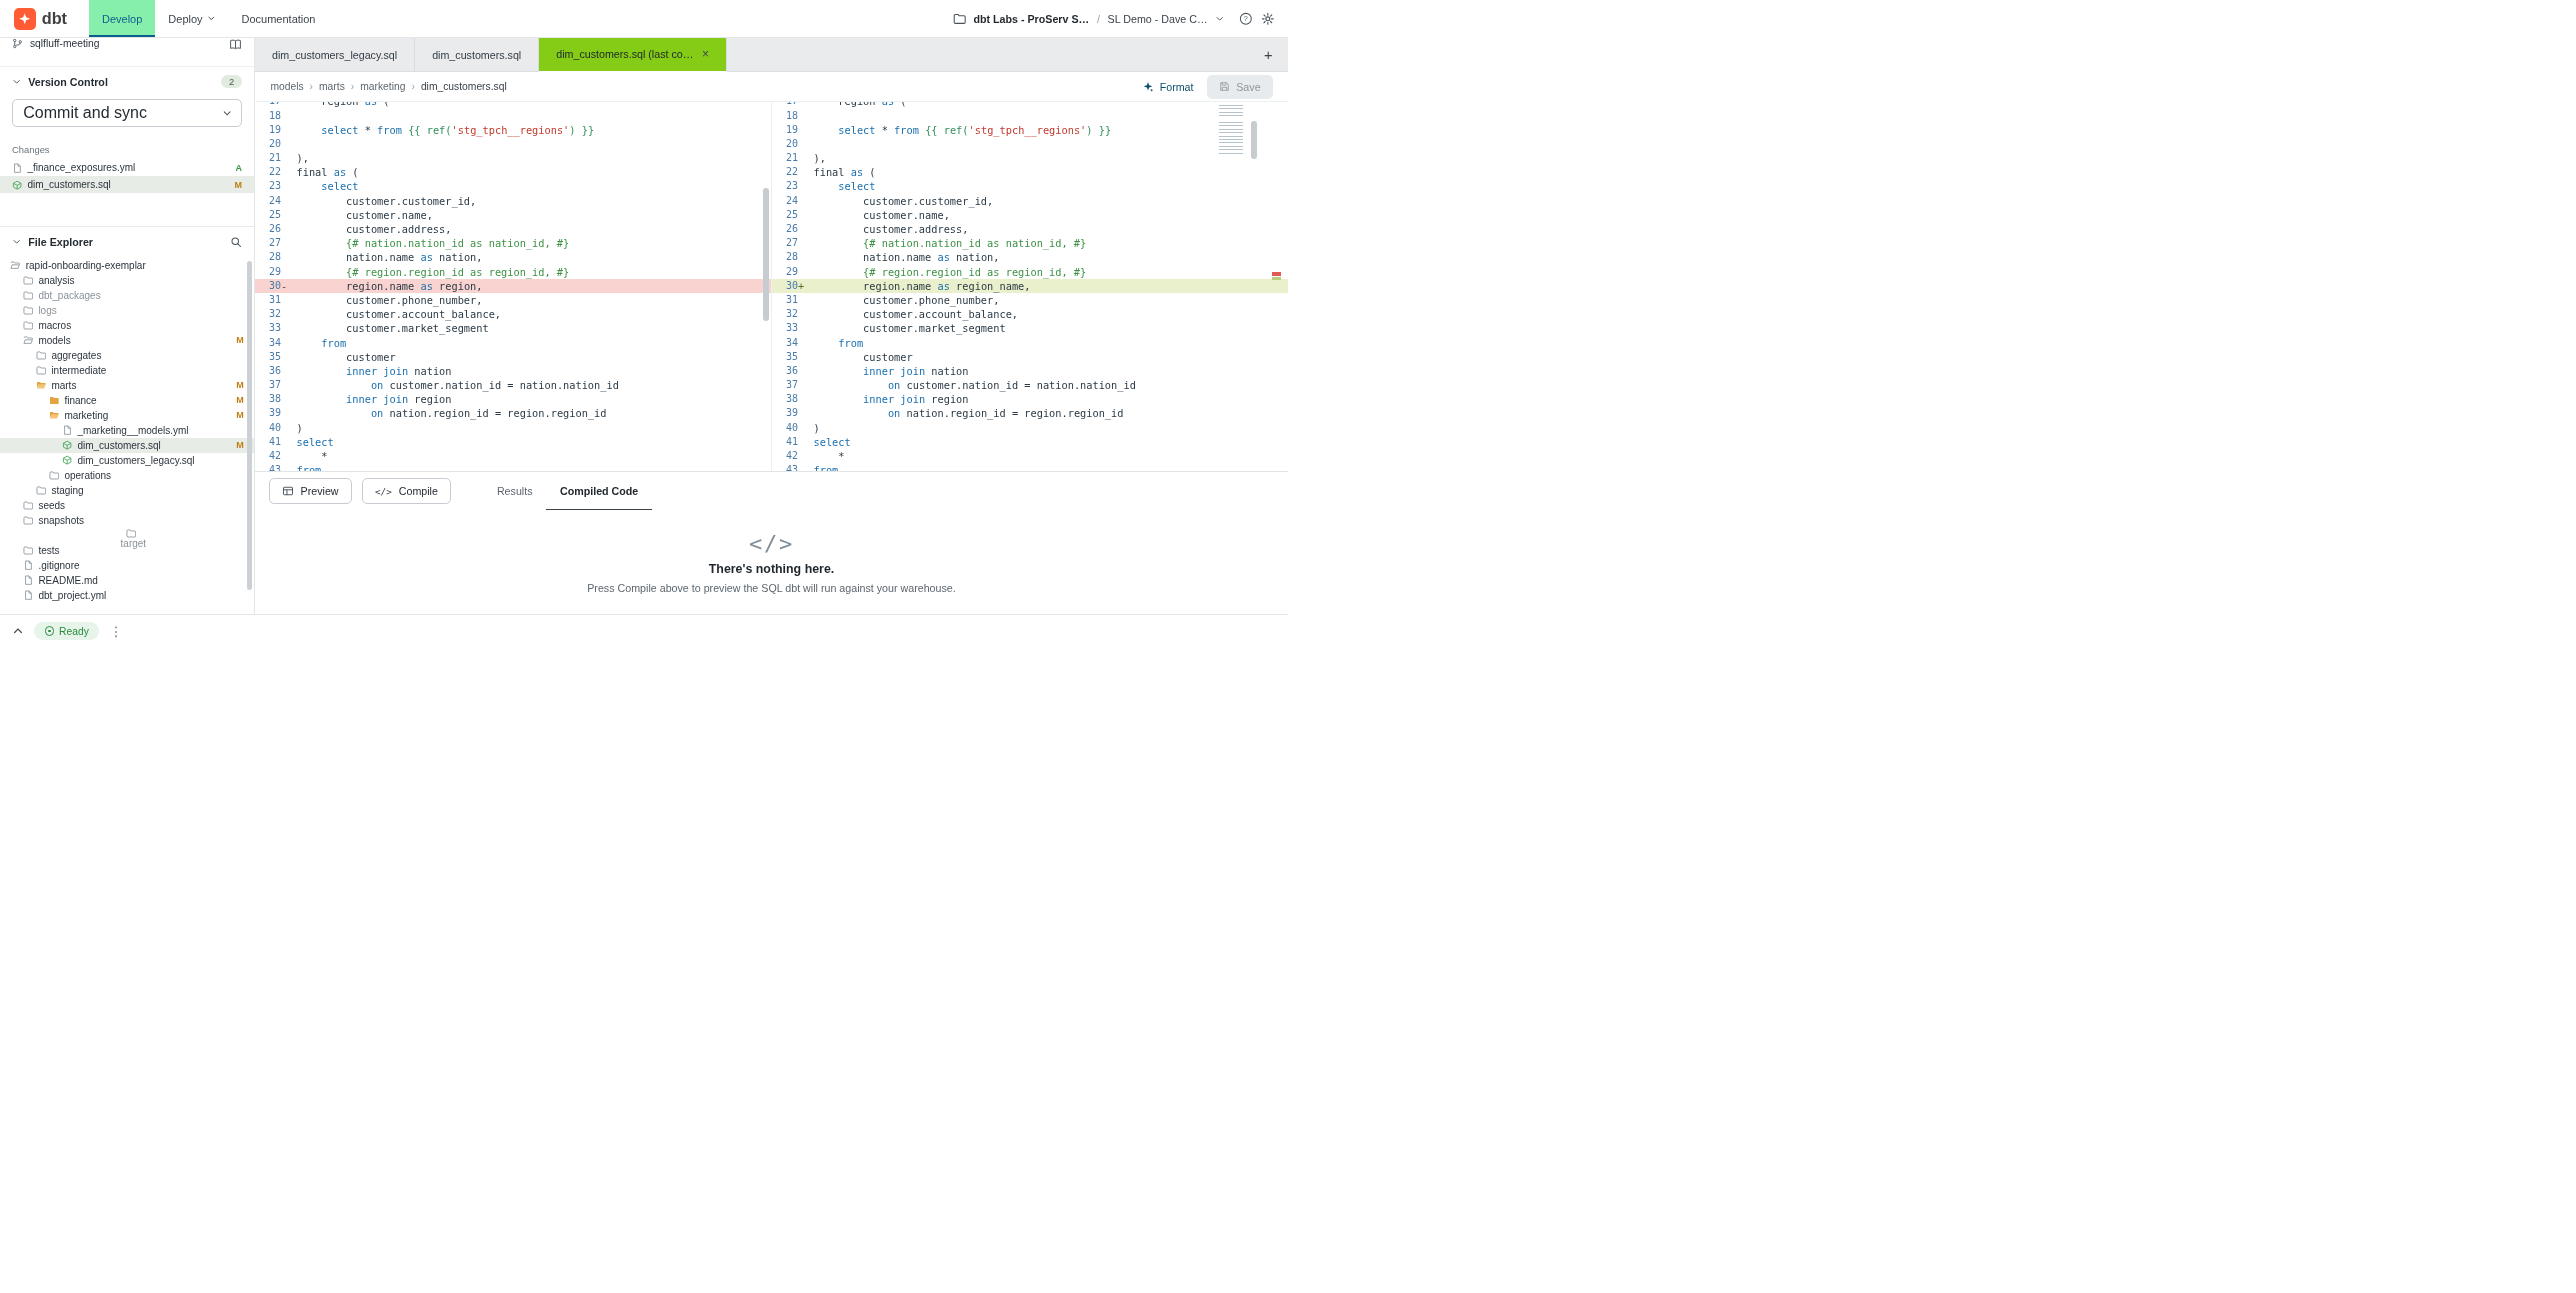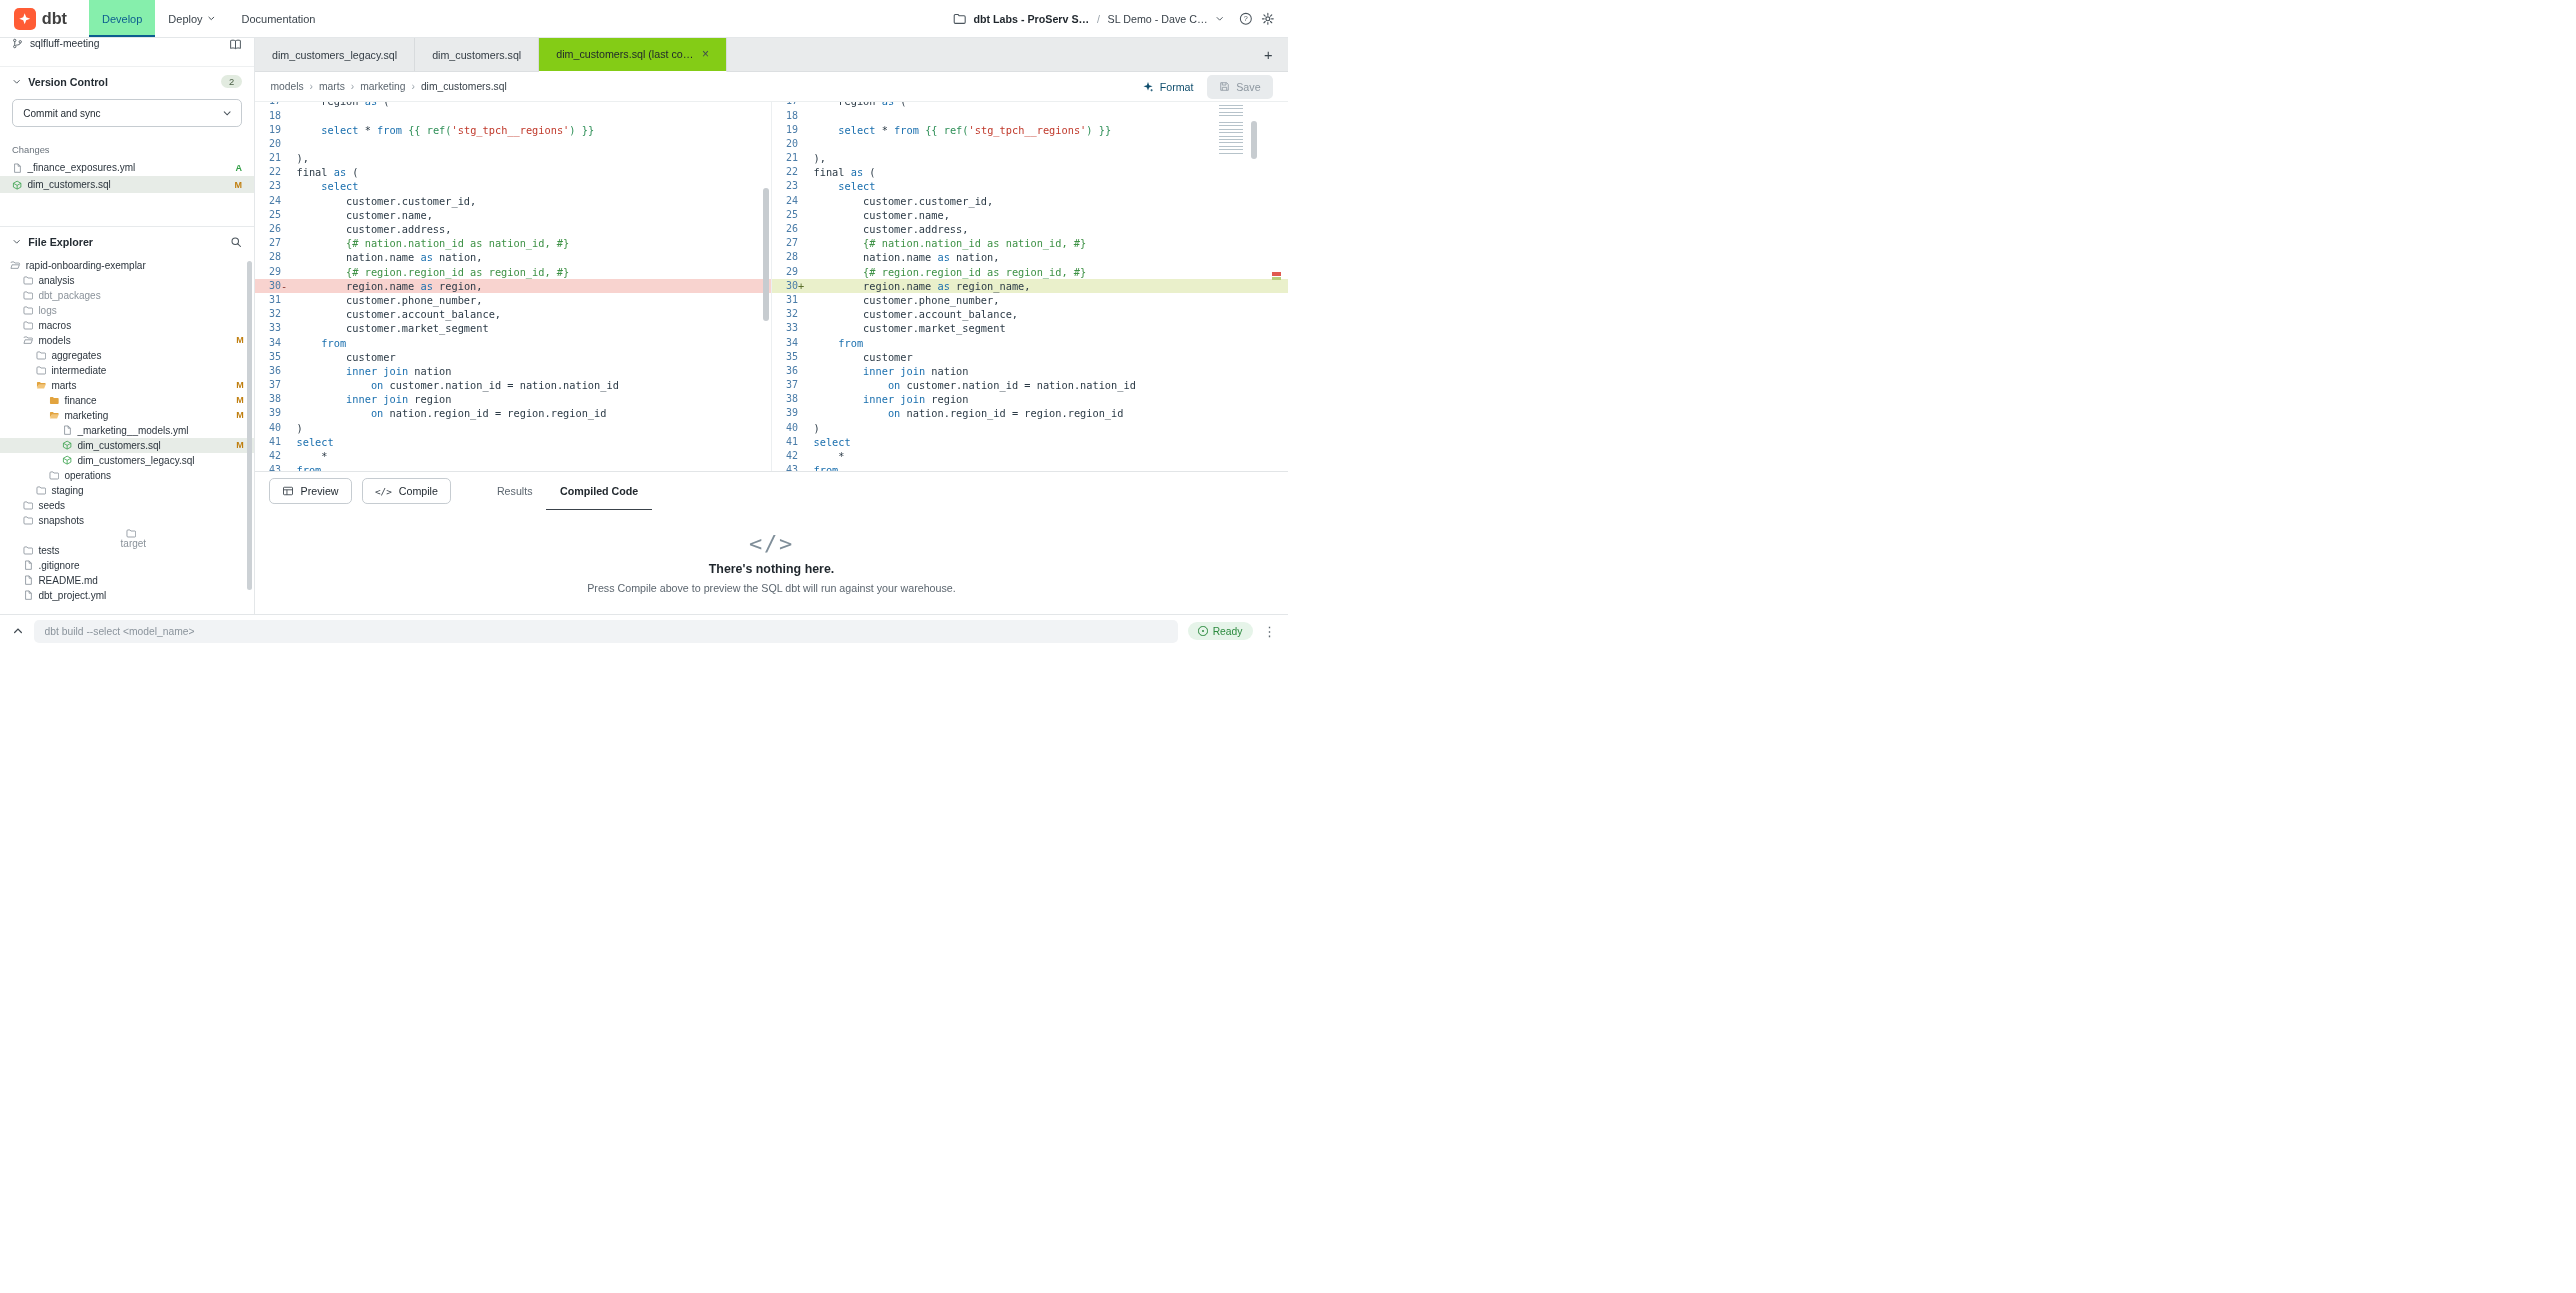--- a/index.html
+++ b/index.html
@@ -28,21 +28,21 @@
   .sidebar{width:255px;flex:none;border-right:0.9px solid #e4e7e9;display:flex;flex-direction:column;background:#fff;position:relative}
   .main{flex:1;display:flex;flex-direction:column;min-width:0}
 
   
   .branch-row{height:29px;display:flex;align-items:flex-start;gap:6.9px;padding:0 12px;font-size:10.3px;color:#2b343d;border-bottom:0.9px solid #eef0f1}
   .branch-row .ic{color:#4a545c}
   .sec-head{display:flex;align-items:center;gap:6.9px;padding:0 12px;height:29px;font-size:10.7px;font-weight:bold;color:#242c33}
   .sec-head .caret{color:#4a545c}
   .vc-badge{margin-left:auto;background:#e2ebe0;color:#4a5f45;font-size:9.4px;padding:0.9px 7.7px;border-radius:7.7px;font-weight:normal}
   .commit-btn{margin:3.4px 12px 10.3px;height:27.4px;border:0.9px solid #c6ccd1;border-radius:5.1px;display:flex;align-items:center;
-    justify-content:space-between;padding:0 8.6px 0 10.3px;font-size:10px;color:#242c33;background:#fff;cursor:pointer}
+    justify-content:space-between;padding:0 8.6px 0 10.3px;font-size:16px;color:#242c33;background:#fff;cursor:pointer}
   .commit-btn .ic{color:#4a545c}
   .changes-label{padding:6.9px 12px 4.3px;font-size:9.4px;color:#6a737c}
   .change-row{display:flex;align-items:center;height:17px;padding:0 12px;font-size:10px;color:#2b343d;cursor:pointer}
   .change-row.selected{background:#e7ece7}
   .change-row .ic{margin-right:5.1px}
   .status-letter{margin-left:auto;font-size:9px;font-weight:bold}
   .st-A{color:#2f9e44}.st-M{color:#c07f10}
   .vc-spacer{height:33px}
   .fe-section{border-top:0.9px solid #e7eaec;flex:1;display:flex;flex-direction:column;min-height:0}
   .tree{flex:1;overflow:hidden;position:relative;padding-top:1.7px}
@@ -610,20 +610,19 @@
 
   </div>
 </div>
 
 <div class="footer">
   <span class="footer-chev ic" style="width:12px;height:12px">
     <svg viewBox="0 0 16 16" fill="none" stroke="currentColor" stroke-width="1.6" stroke-linecap="round">
         <path d="M3.5 10L8 5.5l4.5 4.5"></path>
       </svg>
   </span>
-  <input class="cmd-input" placeholder="dbt build --select &lt;model_name&gt;" style="">
   <div class="ready-pill">
     <span class="ready-dot"></span>
     <span>Ready</span>
   </div>
   <span class="kebab">⋮</span>
 </div>
 
 
 </body></html>

